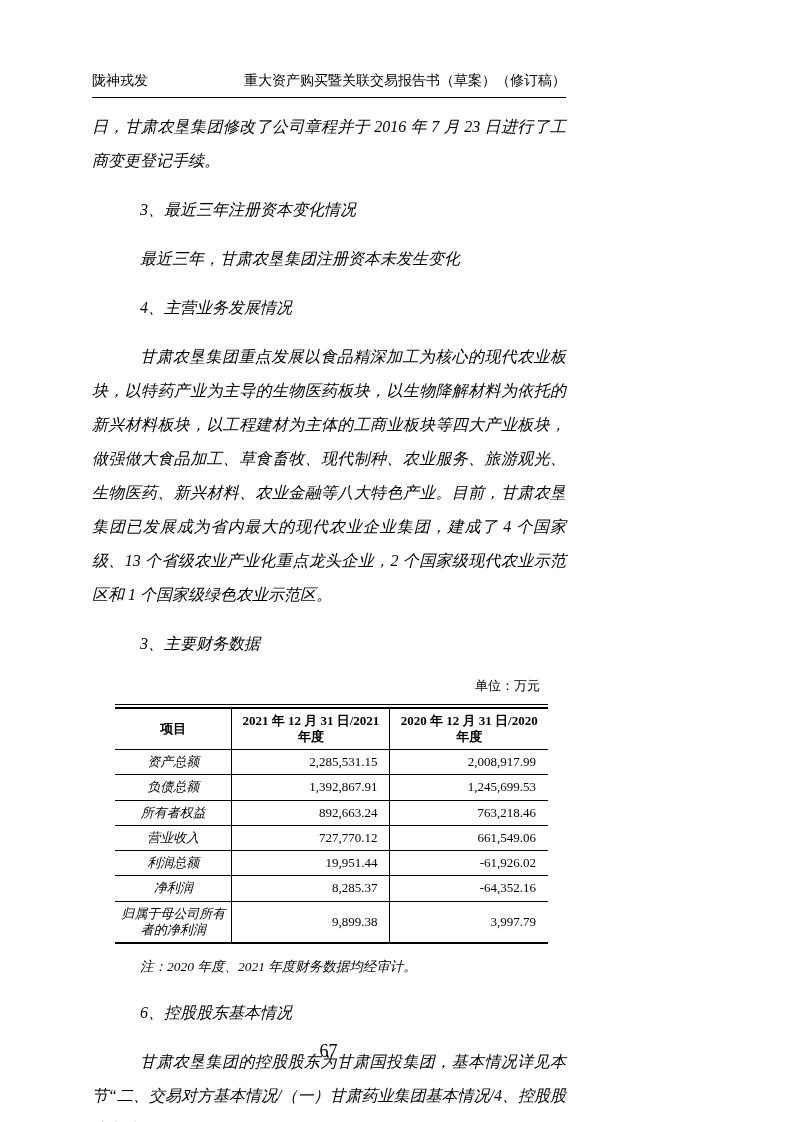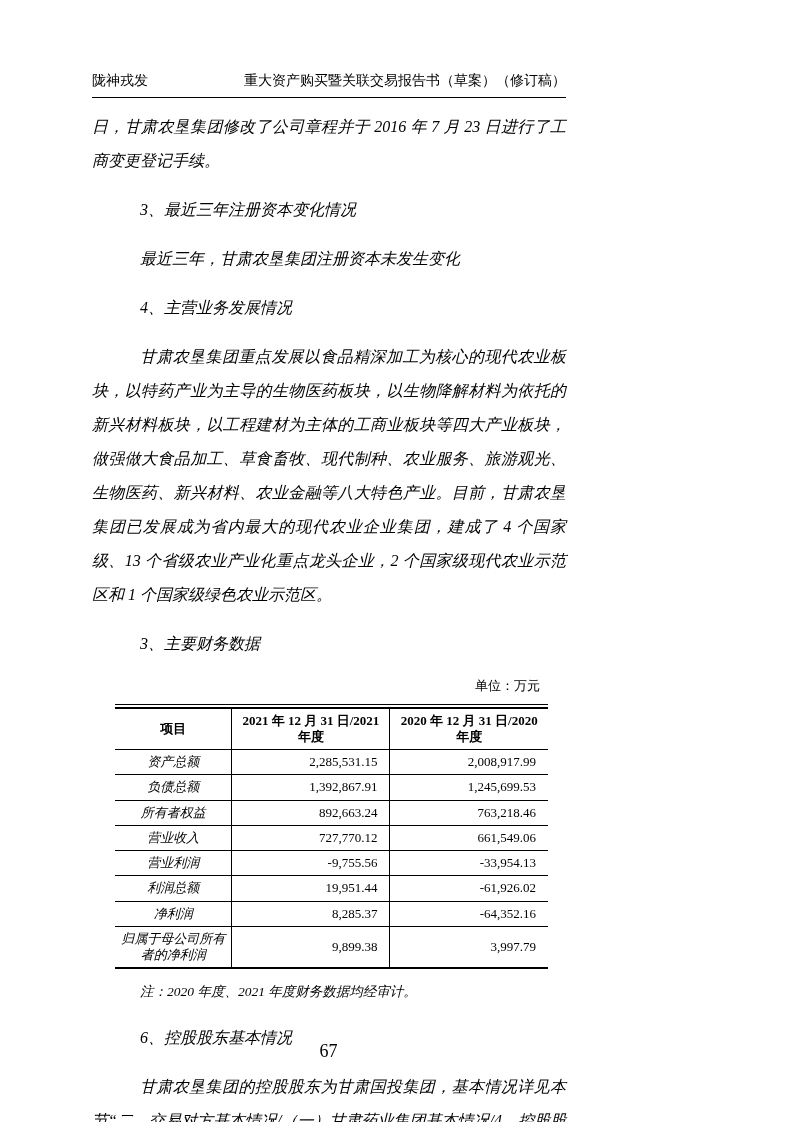--- a/index.html
+++ b/index.html
@@ -147,25 +147,20 @@
             <td class="item">所有者权益</td>
             <td class="val">892,663.24</td>
             <td class="val">763,218.46</td>
           </tr>
           <tr>
             <td class="item">营业收入</td>
             <td class="val">727,770.12</td>
             <td class="val">661,549.06</td>
           </tr>
           <tr>
-            <td class="item">营业利润</td>
-            <td class="val">-9,755.56</td>
-            <td class="val">-33,954.13</td>
-          </tr>
-          <tr>
             <td class="item">利润总额</td>
             <td class="val">19,951.44</td>
             <td class="val">-61,926.02</td>
           </tr>
           <tr>
             <td class="item">净利润</td>
             <td class="val">8,285.37</td>
             <td class="val">-64,352.16</td>
           </tr>
           <tr>

